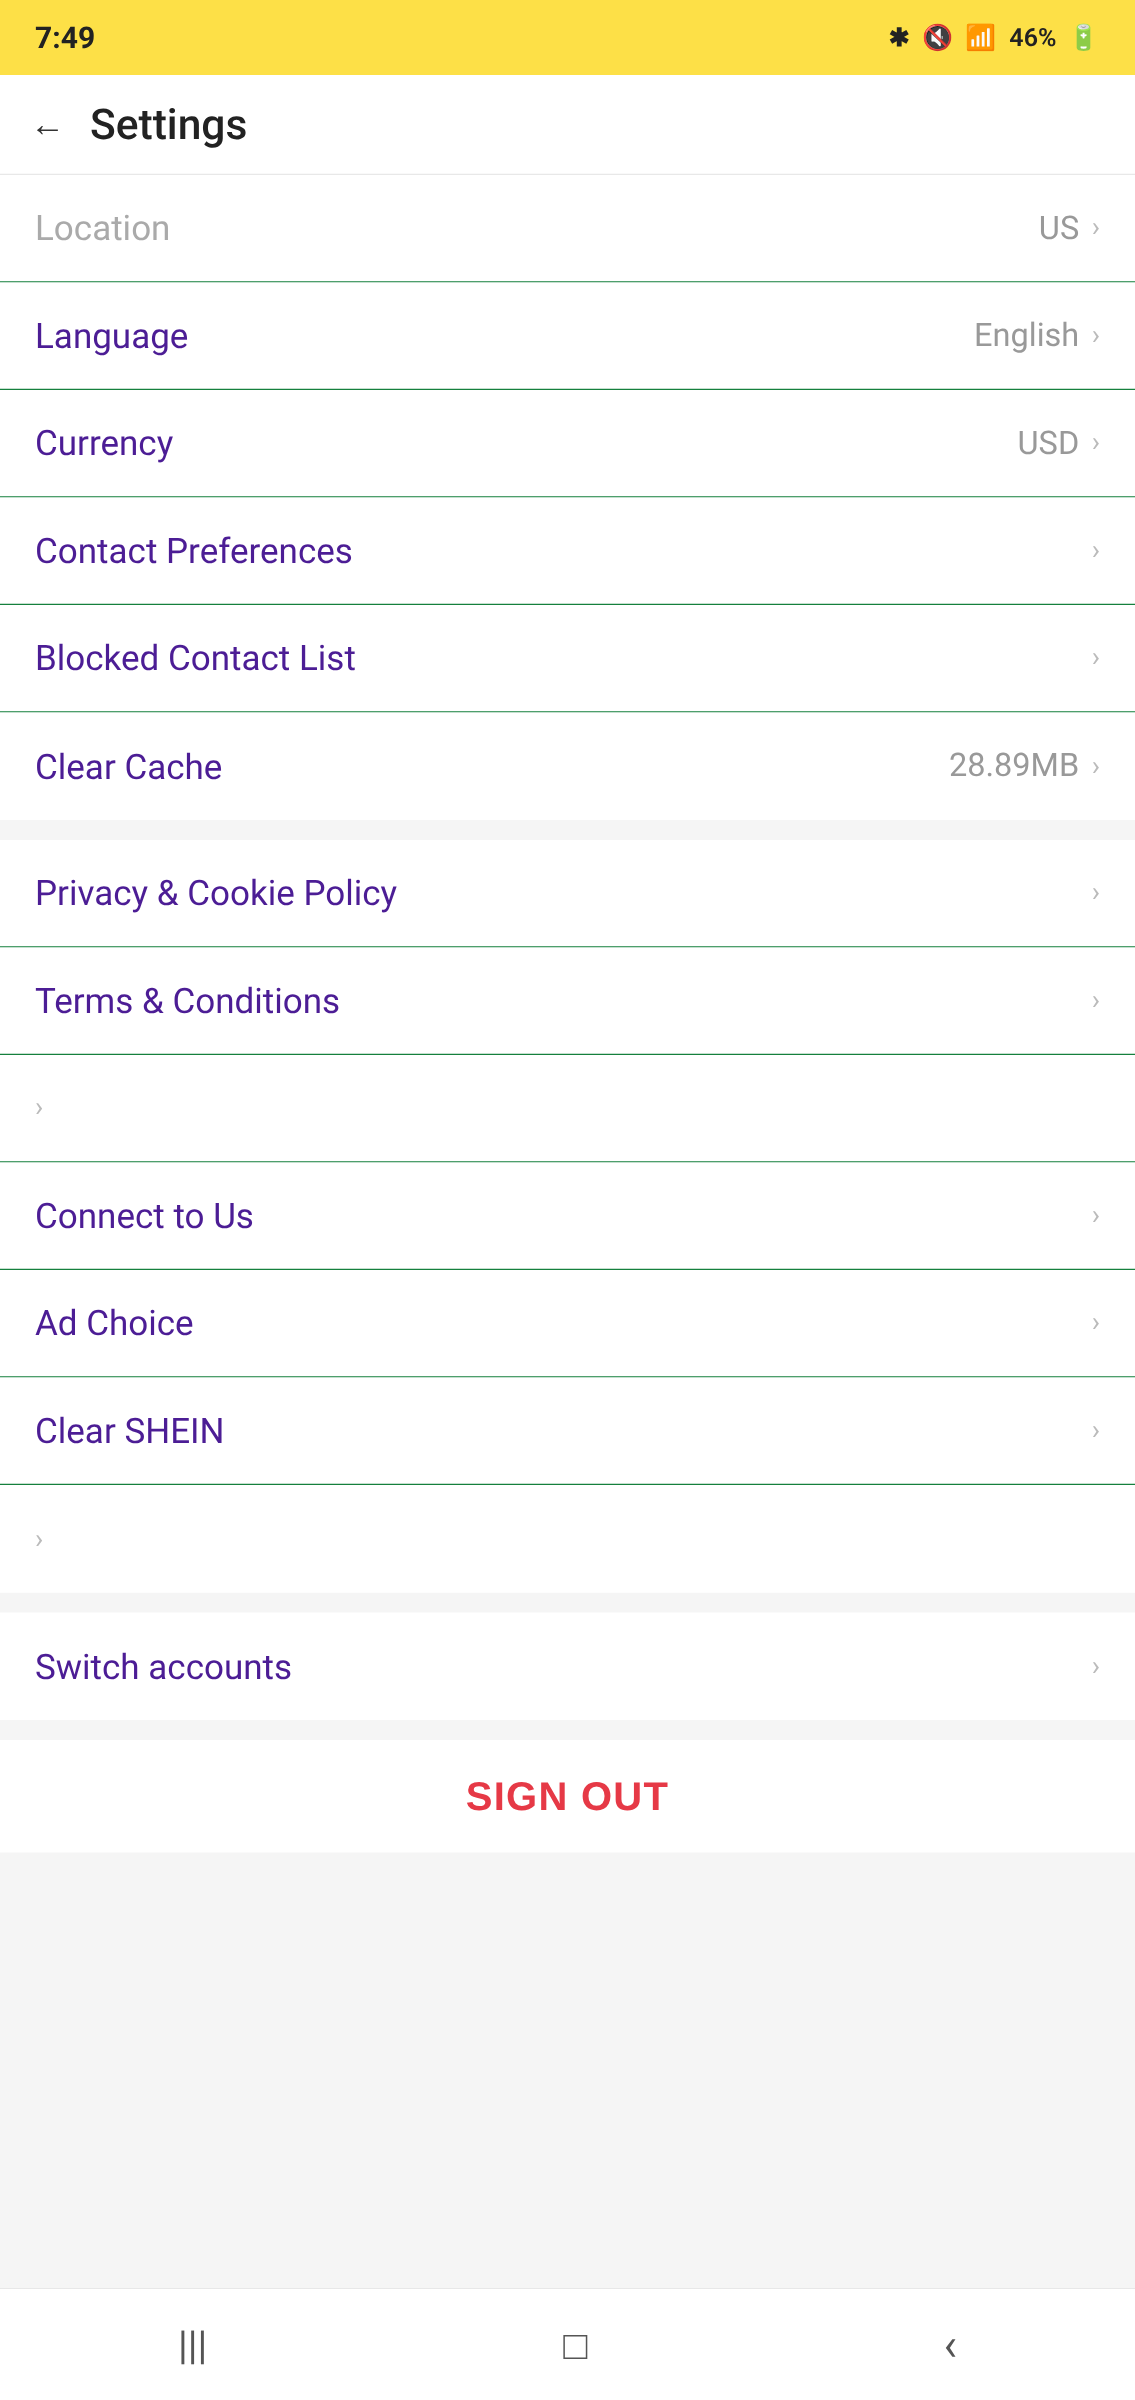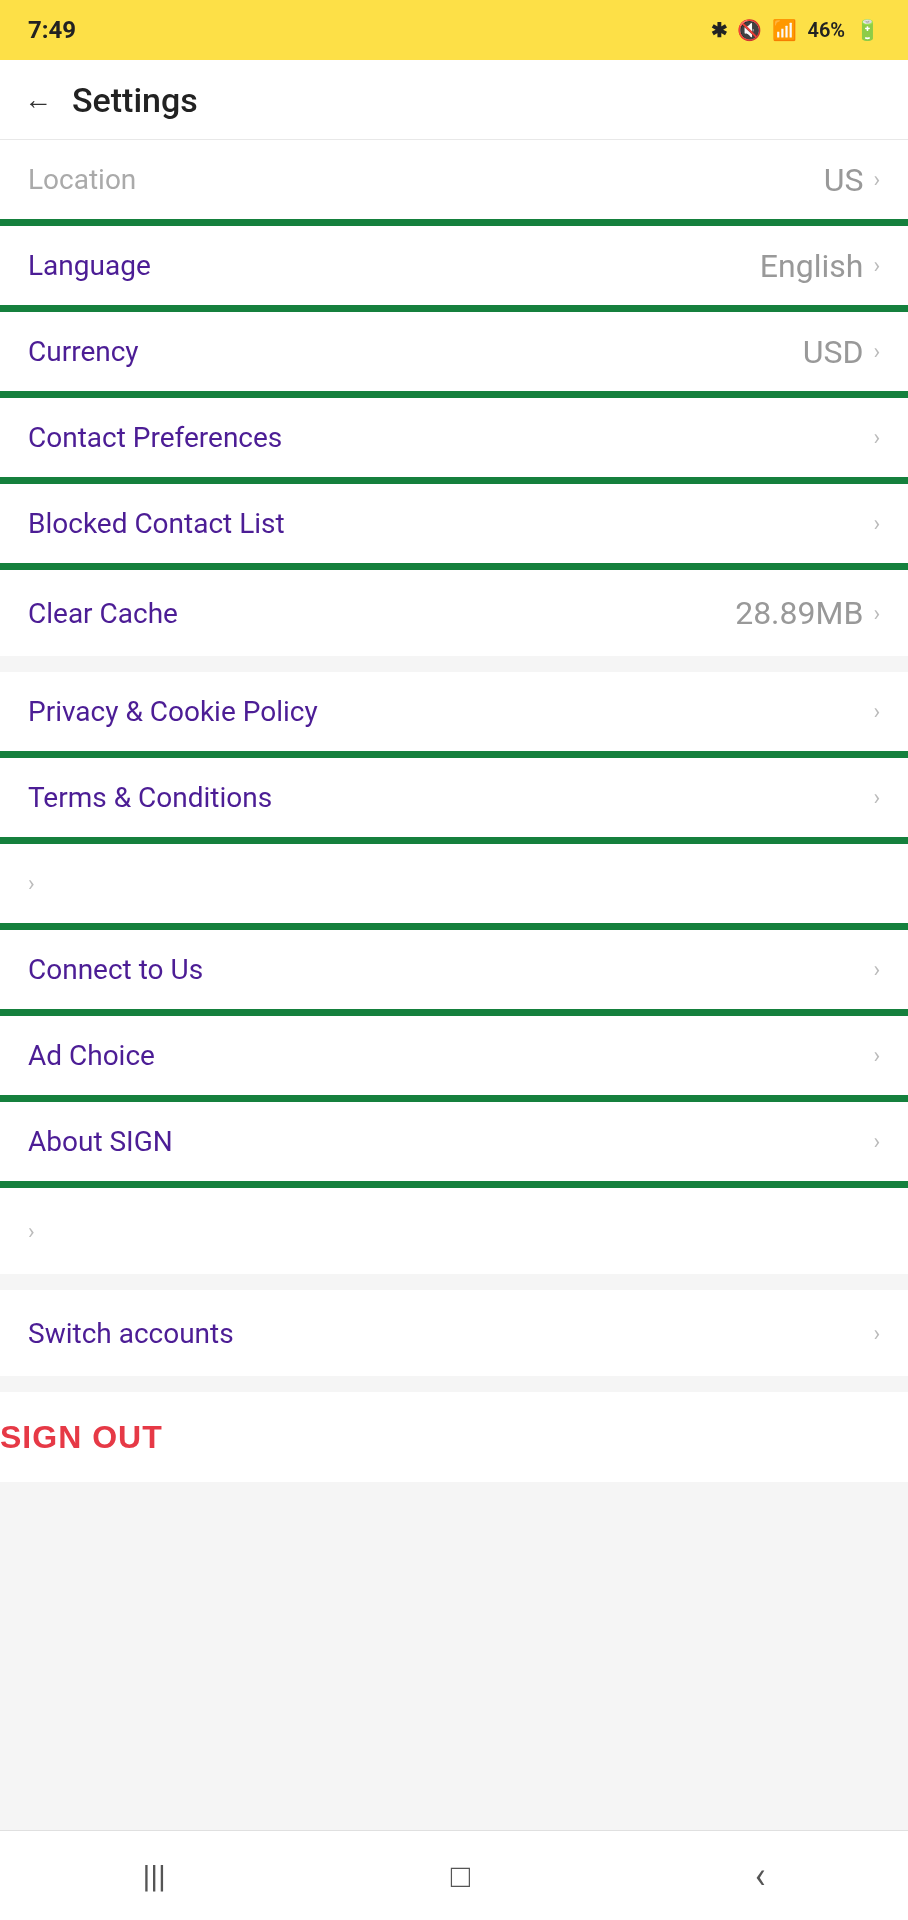--- a/index.html
+++ b/index.html
@@ -70,21 +70,21 @@
       background-color: #fff;
       margin-bottom: 16px;
     }
 
     .settings-item {
       display: flex;
       align-items: center;
       justify-content: space-between;
       padding: 0 28px;
       height: 86px;
-      border-bottom: 7px solid #15803d;
+      border-bottom: 1px solid #15803d;
       background-color: #fff;
       cursor: pointer;
     }
 
     .settings-item:last-child {
       border-bottom: none;
     }
 
     .item-left {
       font-size: 28px;
@@ -95,39 +95,39 @@
     .item-right {
       display: flex;
       align-items: center;
       gap: 10px;
       color: #999;
       font-size: 26px;
     }
 
     .item-value {
       color: #999;
-      font-size: 32px;
+      font-size: 26px;
     }
 
     .chevron {
       font-size: 22px;
       color: #bbb;
     }
 
     .location-item .item-left {
       color: #999;
     }
 
     .sign-out-section {
       background-color: #fff;
       margin-top: 16px;
       margin-bottom: 16px;
       display: flex;
       align-items: center;
-      justify-content: flex-start;
+      justify-content: center;
       height: 90px;
     }
 
     .sign-out-btn {
       font-size: 32px;
       font-weight: 600;
       color: #e63946;
       letter-spacing: 1px;
       background: none;
       border: none;
@@ -258,21 +258,21 @@
     </div>
 
     <div class="settings-item">
       <span class="item-left">Ad Choice</span>
       <div class="item-right">
         <span class="chevron">›</span>
       </div>
     </div>
 
     <div class="settings-item">
-      <span class="item-left">About SIGN</span>
+      <span class="item-left">Clear SHEIN</span>
       <div class="item-right">
         <span class="chevron">›</span>
       </div>
     </div>
 
     <div class="settings-item">
       <div class="item-right">
         <span class="chevron">›</span>
       </div>
     </div>

